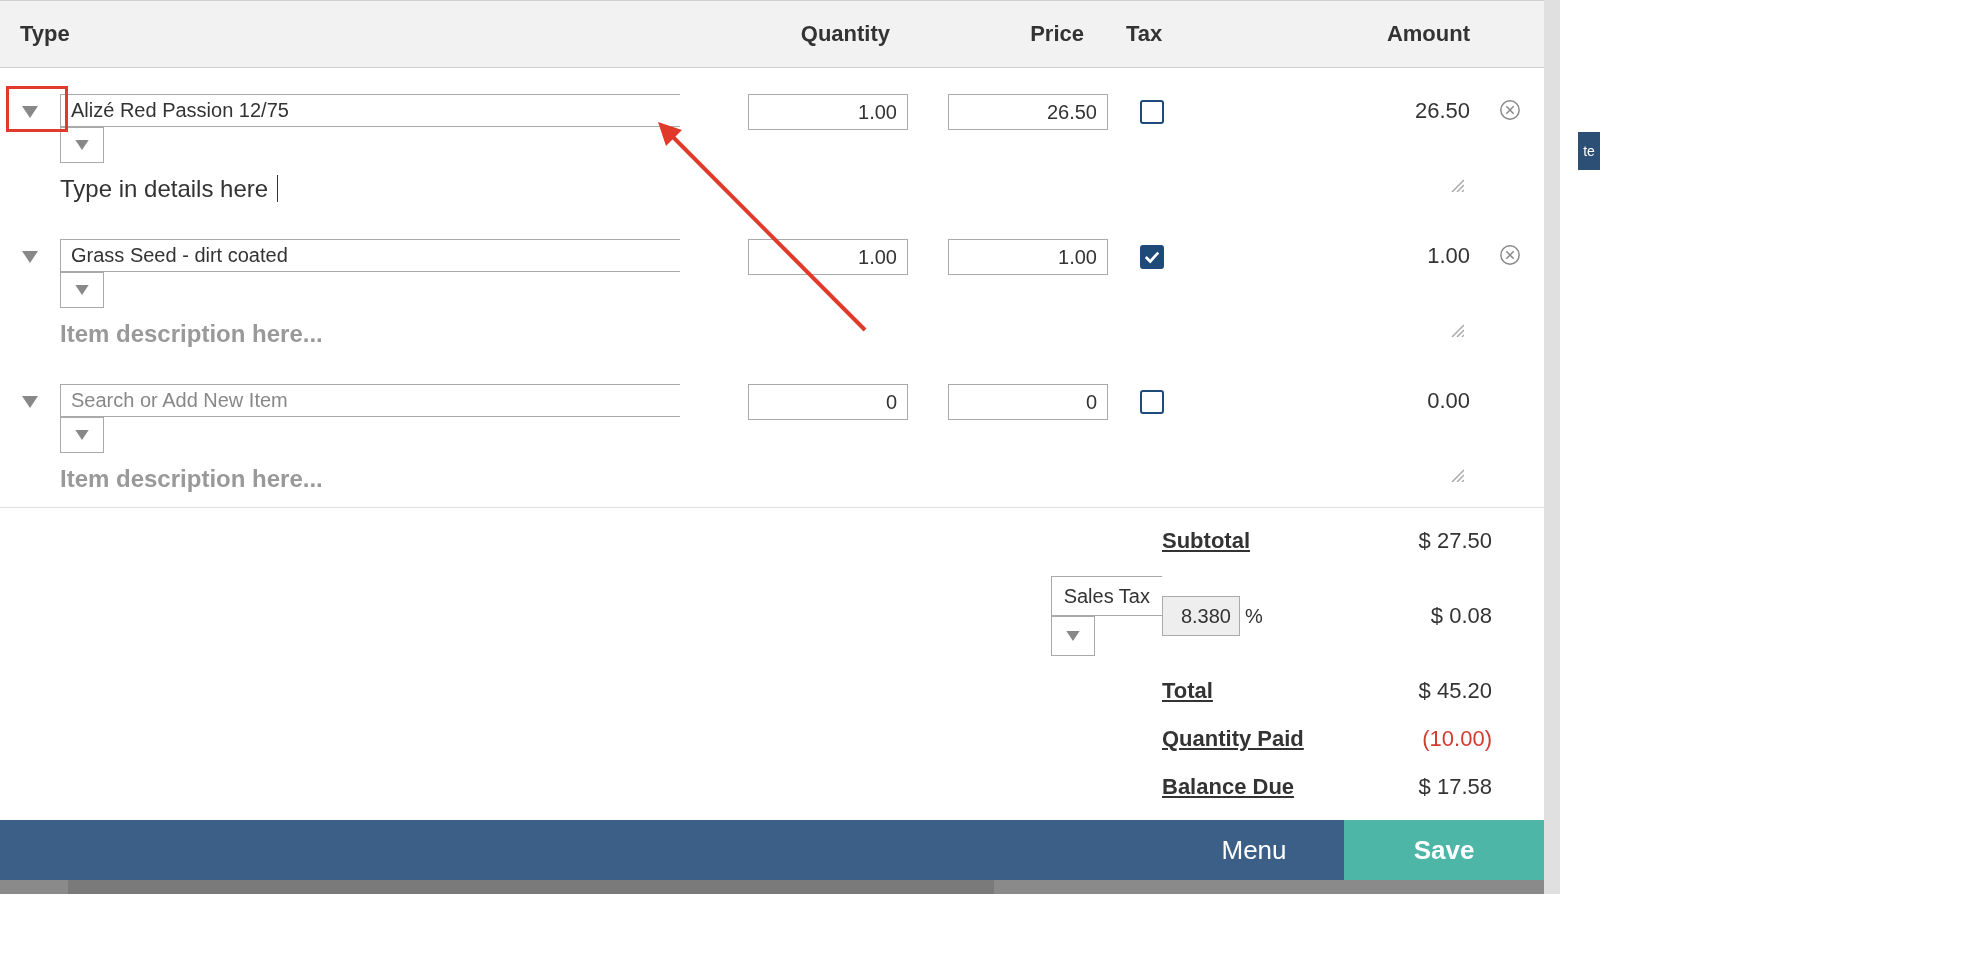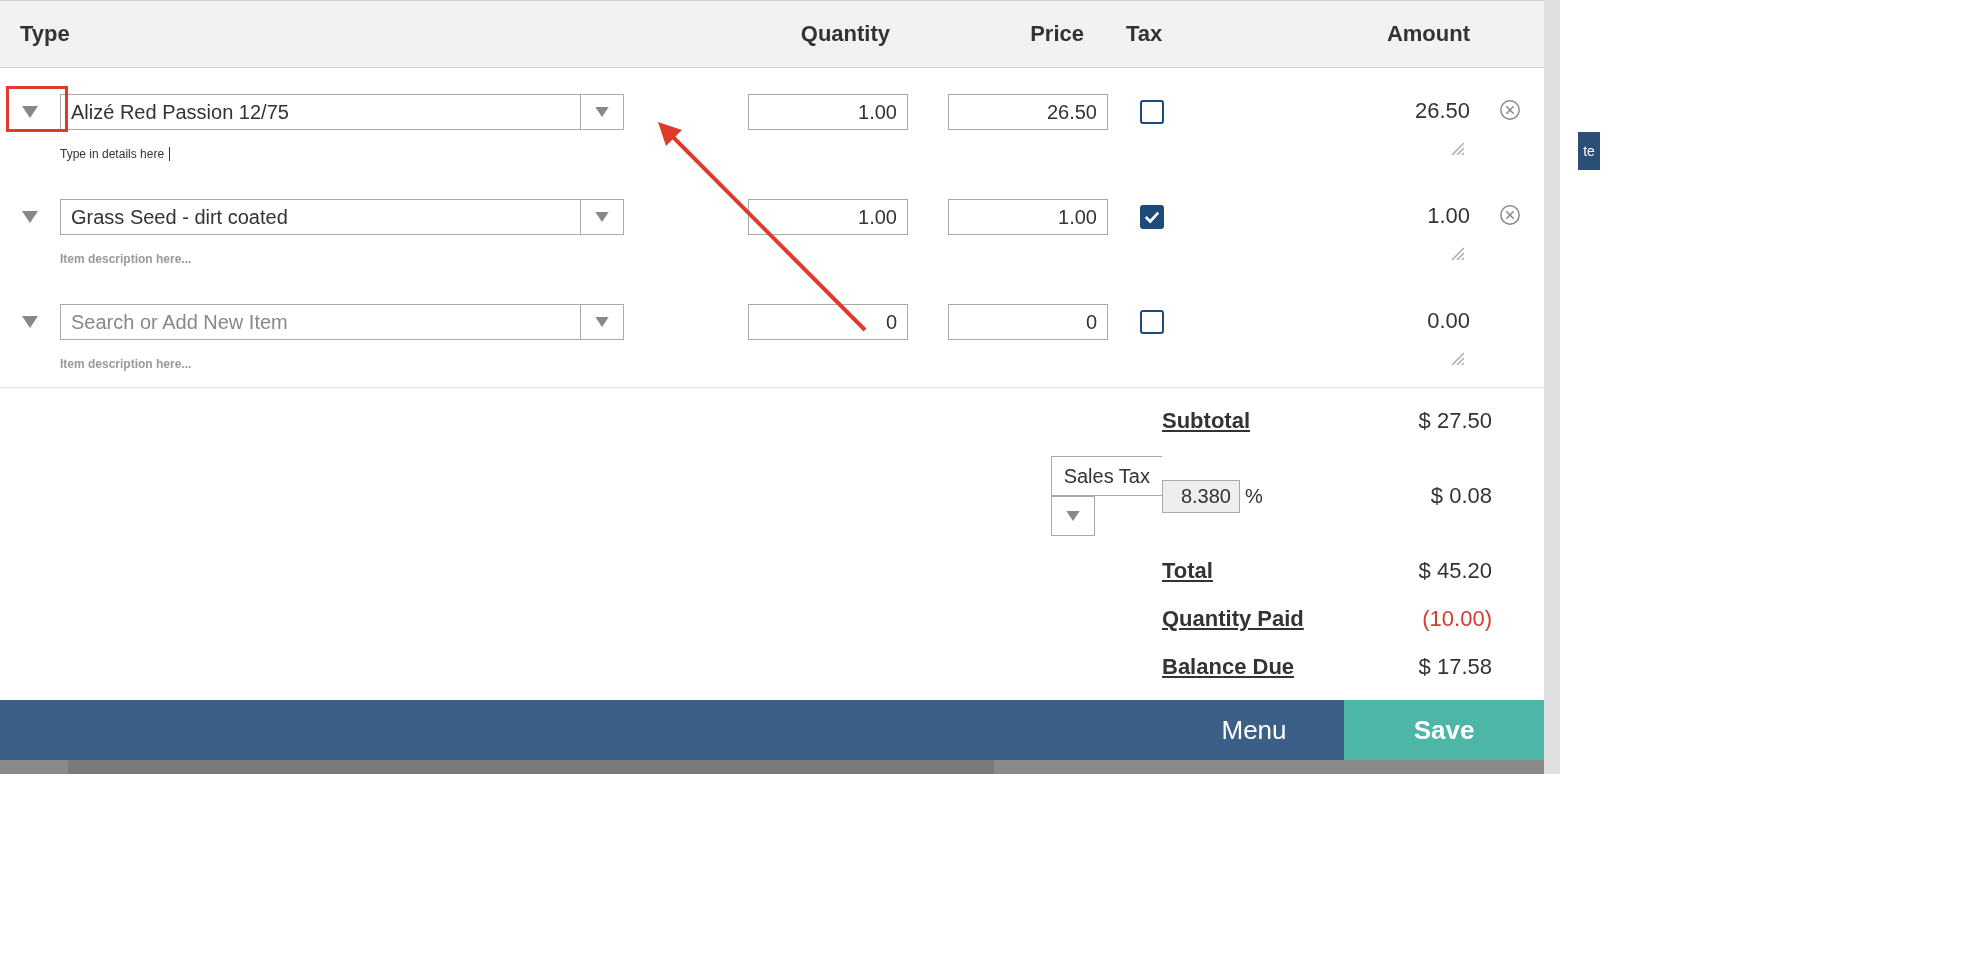--- a/index.html
+++ b/index.html
@@ -47,21 +47,22 @@
   .line-row.first { padding-top: 26px; }
   .row-expand {
     display: flex;
     align-items: center;
     justify-content: center;
     height: 36px;
   }
   .triangle-down-icon svg { width: 16px; height: 12px; fill: #888; }
   .item-combo {
     display: flex;
-    width: 564px;
+    width: 620px;
+    flex-direction: column;
   }
   .combo-input {
     flex: 1;
     height: 36px;
     border: 1px solid #aaa;
     border-right: none;
     padding: 4px 10px;
     font-size: 20px;
     color: #333;
     outline: none;
@@ -136,21 +137,21 @@
     display: grid;
     grid-template-columns: 60px 640px 1fr 60px;
     align-items: center;
     padding-bottom: 14px;
   }
   .desc-row .desc-cell {
     grid-column: 2;
     padding-top: 6px;
   }
   .desc-text {
-    font-size: 12px;
+    font-size: 24px;
     color: #333;
   }
   .desc-text.placeholder { color: #999; font-weight: bold; }
   .desc-text .cursor-bar { border-right: 1.5px solid #333; margin-left: 2px; }
   .resize-handle {
     grid-column: 3;
     text-align: right;
     padding-right: 20px;
     color: #aaa;
     cursor: nwse-resize;
@@ -201,21 +202,21 @@
     border: 1px solid #aaa;
     background: #fff;
     display: flex;
     align-items: center;
     justify-content: center;
     cursor: pointer;
   }
   .tax-dropdown .tax-select-btn svg { width: 14px; height: 10px; fill: #888; }
   .tax-rate-input {
     width: 78px;
-    height: 33px;
+    height: 40px;
     border: 1px solid #aaa;
     background: #eee;
     text-align: right;
     padding: 4px 8px;
     font-size: 20px;
     color: #333;
   }
   .pct { font-size: 20px; color: #333; }
 
   

